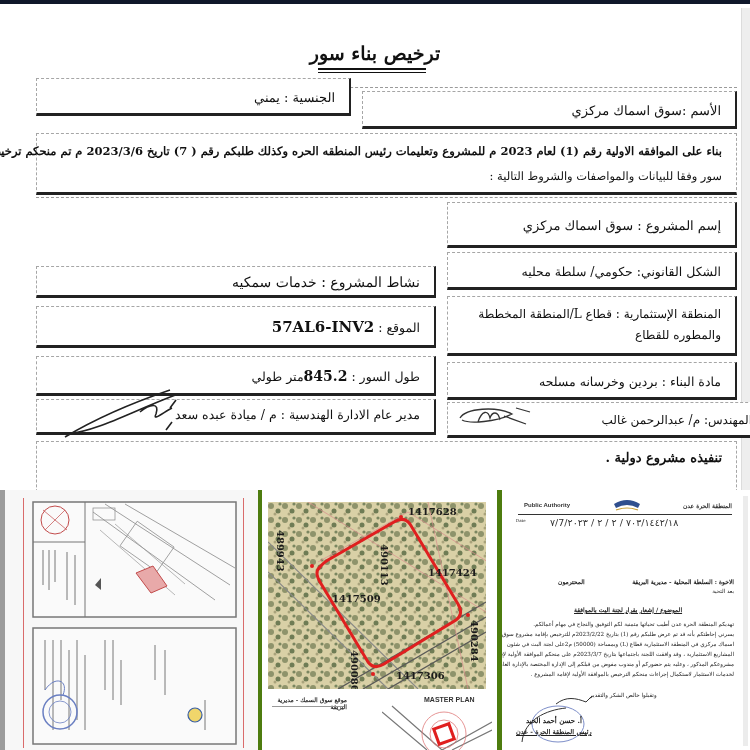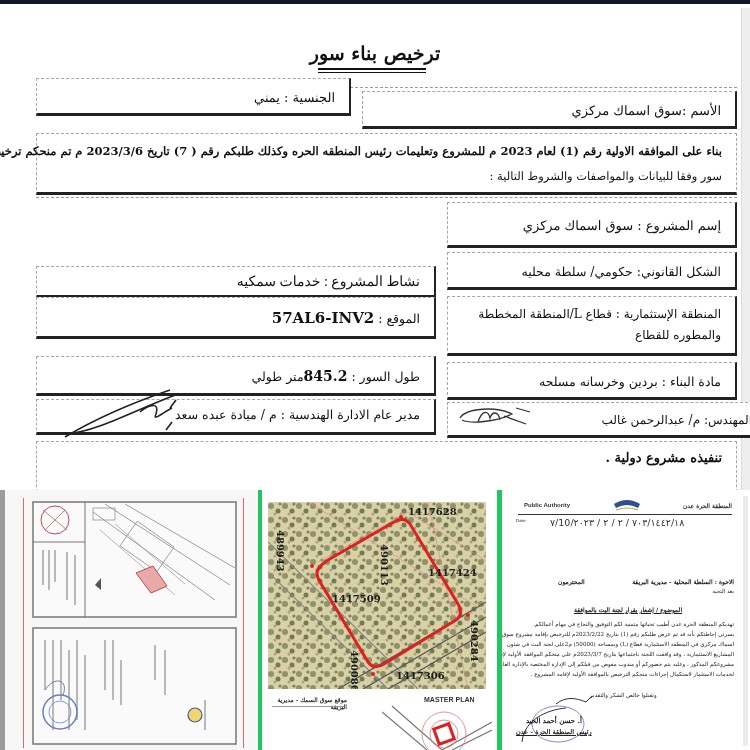--- a/index.html
+++ b/index.html
@@ -11,31 +11,31 @@
     .title-underline { position: absolute; left: 318px; width: 108px; top: 64px; height: 5px; border-top: 2.5px solid #111; border-bottom: 1px solid #111; }
     .dash-line { position: absolute; height: 0; border-top: 1px dashed #9a9a9a; }
     .box { position: absolute; background: #fff; border: 1px dashed #a6a6a6; border-right: 2px solid #222; border-bottom: 3px solid #222; direction: rtl; text-align: right; font-size: 12.5px; line-height: 22px; padding: 4px 14px; }
     .box .bold { font-weight: bold; font-family: "DejaVu Serif", serif; }
     .b-name { left: 362px; top: 87px; width: 375px; height: 38px; font-size: 13px; padding-top: 8px; }
     .b-nat { left: 36px; top: 74px; width: 315px; height: 38px; font-size: 13px; padding-top: 8px; }
     .b-intro { left: 36px; top: 129px; width: 701px; height: 62px; font-size: 11.5px; line-height: 25px; padding: 5px 14px; border-right: 1px dashed #a6a6a6; }
     .b-proj { left: 447px; top: 198px; width: 290px; height: 46px; padding-top: 12px; font-size: 13px; }
     .b-addr { left: 36px; top: 198px; width: 400px; height: 56px; font-size: 11.5px; line-height: 21px; padding: 6px 14px; }
     .b-legal { left: 447px; top: 248px; width: 290px; height: 38px; padding-top: 8px; font-size: 12.5px; }
-    .b-act { left: 36px; top: 262px; width: 400px; height: 32px; font-size: 14px; padding-top: 4px; font-family: Liberation Serif, serif; }
+    .b-act { left: 36px; top: 262px; width: 400px; height: 32px; font-size: 14px; padding-top: 4px; }
     .b-zone { left: 447px; top: 292px; width: 290px; height: 60px; font-size: 12px; line-height: 21px; padding: 7px 14px; }
-    .b-loc { left: 36px; top: 293px; width: 400px; height: 42px; padding-top: 9px; font-size: 12.5px; }
+    .b-loc { left: 36px; top: 302px; width: 400px; height: 42px; padding-top: 9px; font-size: 12.5px; }
     .b-len { left: 36px; top: 352px; width: 400px; height: 40px; padding-top: 8px; font-size: 12.5px; }
     .b-mat { left: 447px; top: 358px; width: 290px; height: 38px; padding-top: 8px; font-size: 12.5px; }
     .b-mgr { left: 36px; top: 395px; width: 400px; height: 36px; padding-top: 4px; font-size: 12.5px; }
     .b-eng { left: 447px; top: 398px; width: 321px; height: 36px; padding-top: 6px; font-size: 12px; }
     .b-uses { left: 36px; top: 437px; width: 701px; height: 56px; font-size: 13px; line-height: 24px; padding: 4px 14px; border-right: 1px dashed #a6a6a6; border-bottom: none; font-weight: bold; }
     .sig { position: absolute; }
     
-    .bottom { position: absolute; left: 0; top: 490px; width: 750px; height: 260px; background: #22c55e; }
+    .bottom { position: absolute; left: 0; top: 490px; width: 750px; height: 260px; background: #4d7c0f; }
     .panel { position: absolute; top: 0; height: 260px; overflow: hidden; }
     .p-left { left: 0; width: 258px; background: #f7f7f7; border-left: 5px solid #9c9c9c; }
     .p-mid { left: 262px; width: 235px; background: #fff; }
     .p-right { left: 502px; width: 248px; background: #fff; }
     .red-line { position: absolute; left: 18px; top: 8px; width: 0; height: 250px; border-left: 1.5px solid #d96b6b; }
     .red-line2 { position: absolute; left: 238px; top: 8px; width: 0; height: 250px; border-left: 1.5px solid #d96b6b; }
     .aerial { position: absolute; left: 6px; top: 12px; width: 218px; height: 187px; overflow: hidden; background: #d8cfa4; }
     .parcel-num { position: absolute; font-family: "DejaVu Serif", serif; font-weight: bold; font-size: 10px; color: #1a1a1a; white-space: nowrap; }
     .mp-caption { position: absolute; font-size: 6px; direction: rtl; font-weight: bold; color: #333; }
     .mp-label { position: absolute; font-family: "Liberation Sans", sans-serif; font-size: 7px; font-weight: bold; color: #333; }
@@ -221,21 +221,21 @@
   <div class="panel p-right">
     <div class="pr-scroll"></div>
     <div class="letter-head" style="left:22px; top:12px; font-family:'Liberation Sans', sans-serif;">Public Authority</div>
     <svg style="position:absolute; left:110px; top:8px;" width="30" height="16" viewBox="0 0 30 16">
       <path d="M2 6 Q 15 -2 28 6 L 26 10 Q 15 4 4 10 Z" fill="#2f4f8f"></path>
       <path d="M4 12 Q 15 8 26 12" stroke="#c9a13a" stroke-width="1.2" fill="none"></path>
     </svg>
     <div class="letter-head" style="right:18px; top:12px; direction:rtl;">المنطقة الحرة عدن</div>
     <div style="position:absolute; left:16px; top:24px; width:214px; border-top:1px solid #333;"></div>
     <div class="letter-line" style="left:14px; top:28px; font-size:4px; direction:ltr;">Date</div>
-    <div class="hand" style="left:48px; top:27px; direction:rtl; font-size:9.5px;">٧٠٣/١٤٤٢/١٨ / ٢ / ٢ / ٢٠٢٣/10/٧</div>
+    <div class="hand" style="left:48px; top:27px; direction:rtl; font-size:9.5px;">٧٠٣/١٤٤٢/١٨ / ٢ / ٢ / ٢٠٢٣/7/٧</div>
 
     <div class="letter-line" style="right:16px; top:88px; font-weight:bold; font-size:6px;">الاخوة : السلطة المحلية - مديرية البريقة</div>
     <div class="letter-line" style="left:56px; top:88px; font-weight:bold; font-size:6px;">المحترمون</div>
     <div class="letter-line" style="right:16px; top:98px; font-size:5.5px;">بعد التحية</div>
     <div class="letter-line" style="left:72px; top:116px; font-weight:bold; text-decoration:underline; font-size:6px;">الموضوع / إشعار بقرار لجنة البت بالموافقة</div>
 
     <div class="letter-line" style="right:16px; top:131px;">تهديكم المنطقة الحرة عدن أطيب تحياتها متمنية لكم التوفيق والنجاح في مهام أعمالكم.</div>
     <div class="letter-line" style="right:16px; top:141px;">يسرني إحاطتكم بأنه قد تم عرض طلبكم رقم (1) بتاريخ 2023/2/22م للترخيص بإقامة مشروع سوق</div>
     <div class="letter-line" style="right:16px; top:151px;">اسماك مركزي في المنطقة الاستثمارية قطاع (L) وبمساحة (50000) م2على لجنة البت في شئون</div>
     <div class="letter-line" style="right:16px; top:161px;">المشاريع الاستثمارية ، وقد وافقت اللجنة باجتماعها بتاريخ 2023/3/7م على منحكم الموافقة الأولية لإقامة</div>

